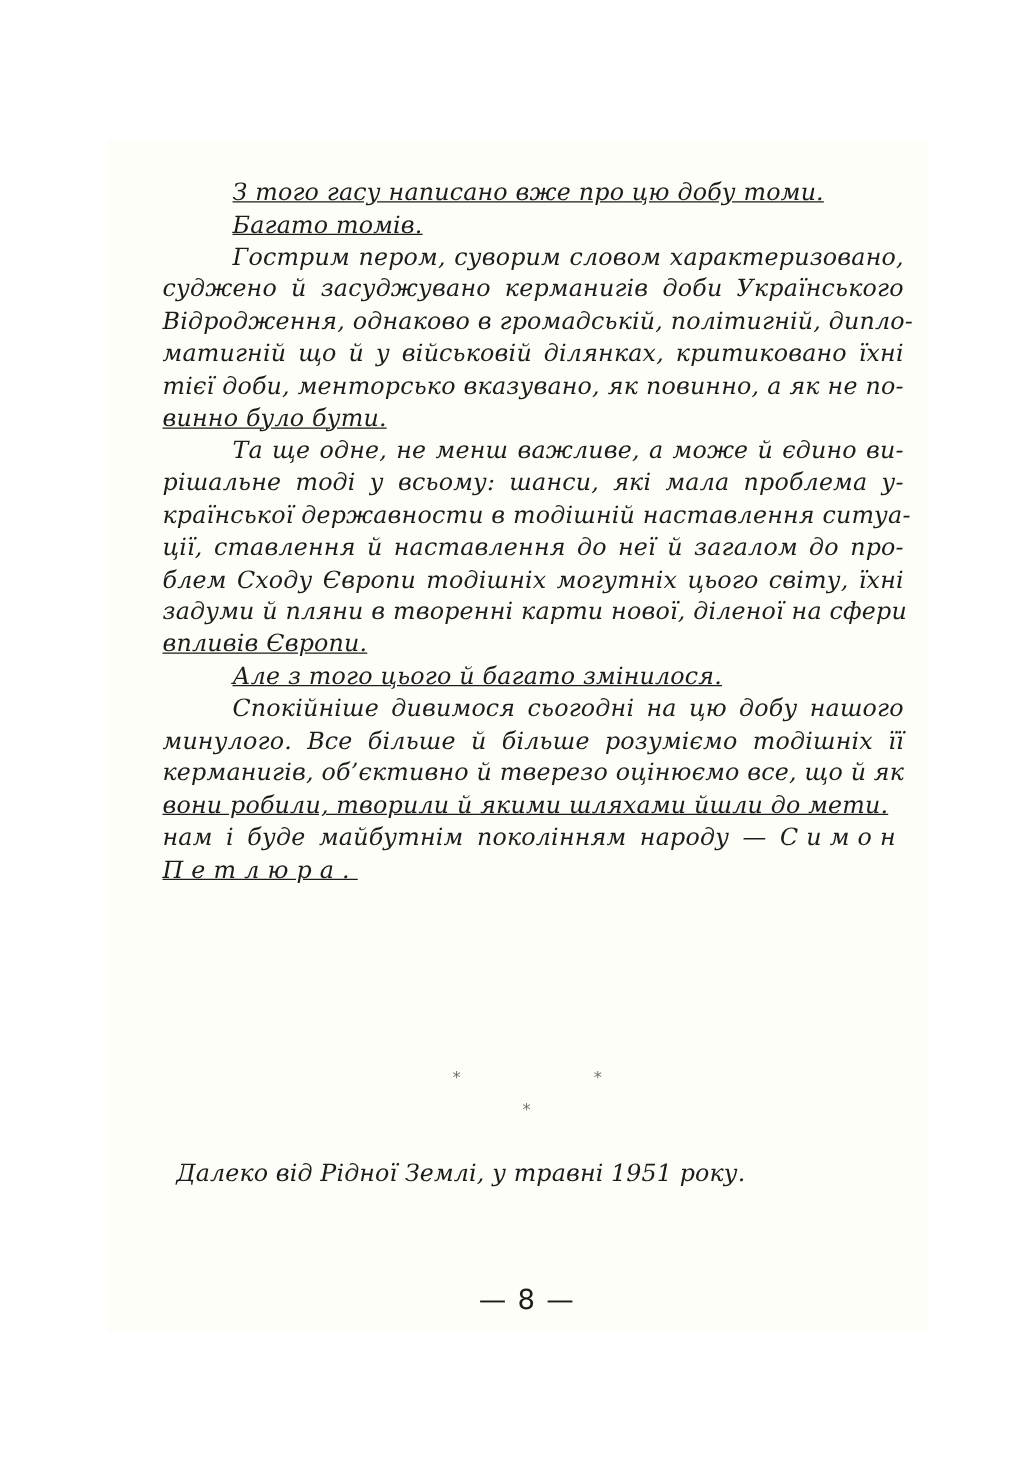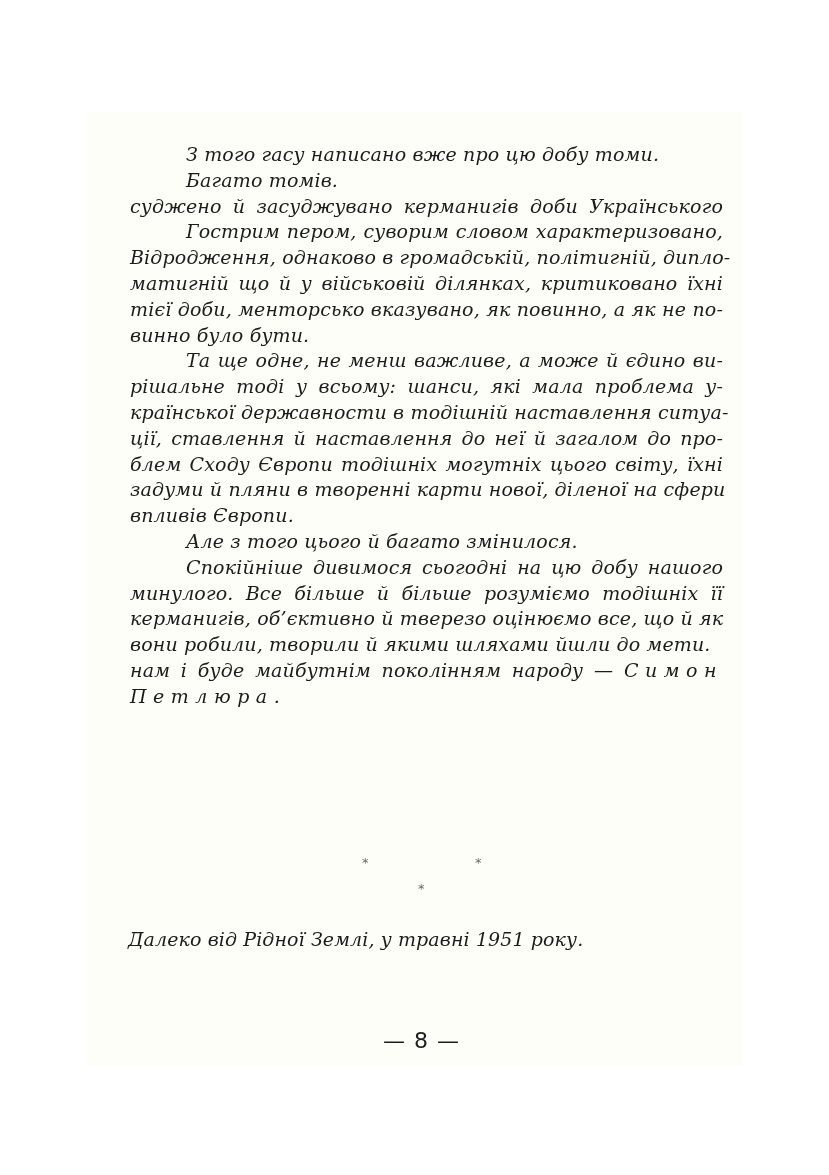--- a/index.html
+++ b/index.html
@@ -48,34 +48,35 @@
       padding-left: 56px;
     }
     .line span.inner {
       display: inline-block;
       width: 100%;
       text-align: justify;
       text-align-last: justify;
     }
     .line.last span.inner {
       text-align-last: left;
+      text-decoration: underline;
     }
     .spaced {
       letter-spacing: 6.5px;
     }
     .asterisk {
       position: absolute;
       font-family: "DejaVu Sans", sans-serif;
       font-size: 13px;
       color: #6a6a6a;
       line-height: 1;
     }
     .signoff {
       position: absolute;
-      left: 128px;
+      left: 141px;
       top: 928px;
       font-family: "DejaVu Serif", "Liberation Serif", serif;
       font-style: italic;
       font-size: 19px;
       color: #1c1c1c;
       letter-spacing: 0.1px;
       white-space: nowrap;
     }
     .page-number {
       position: absolute;
@@ -94,22 +95,22 @@
 <div class="page"></div>
 
 <div class="text-block" id="text-block">
     <div>
       <div class="line indent last"><span class="inner">З того гасу написано вже про цю добу томи.</span></div>
     </div>
     <div>
       <div class="line indent last"><span class="inner">Багато томів.</span></div>
     </div>
     <div>
+      <div class="line indent"><span class="inner">Гострим пером, суворим словом характеризовано,</span></div>
       <div class="line"><span class="inner">суджено й засуджувано керманигів доби Українського</span></div>
-      <div class="line indent"><span class="inner">Гострим пером, суворим словом характеризовано,</span></div>
       <div class="line"><span class="inner">Відродження, однаково в громадській, політигній, дипло-</span></div>
       <div class="line"><span class="inner">матигній що й у військовій ділянках, критиковано їхні</span></div>
       <div class="line"><span class="inner">тієї доби, менторсько вказувано, як повинно, а як не по-</span></div>
       <div class="line last"><span class="inner">винно було бути.</span></div>
     </div>
     <div>
       <div class="line indent"><span class="inner">Та ще одне, не менш важливе, а може й єдино ви-</span></div>
       <div class="line"><span class="inner">рішальне тоді у всьому: шанси, які мала проблема у-</span></div>
       <div class="line"><span class="inner">країнської державности в тодішній наставлення ситуа-</span></div>
       <div class="line"><span class="inner">ції, ставлення й наставлення до неї й загалом до про-</span></div>

